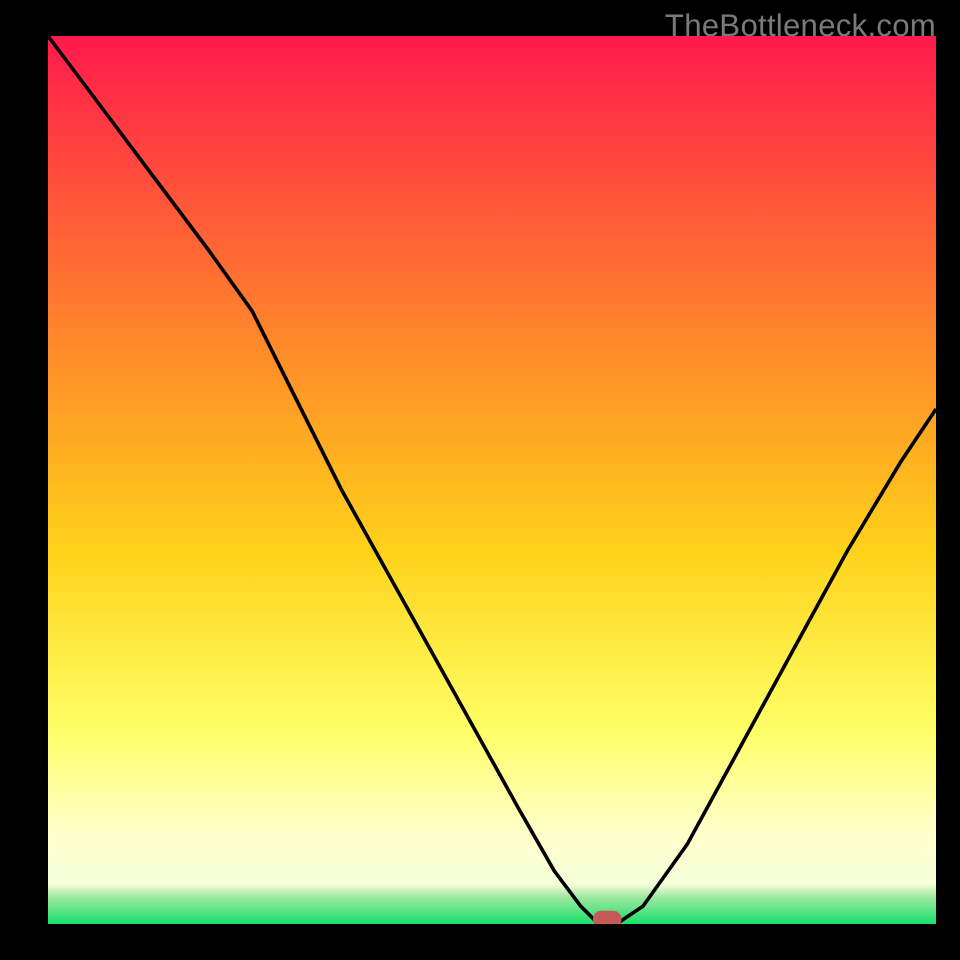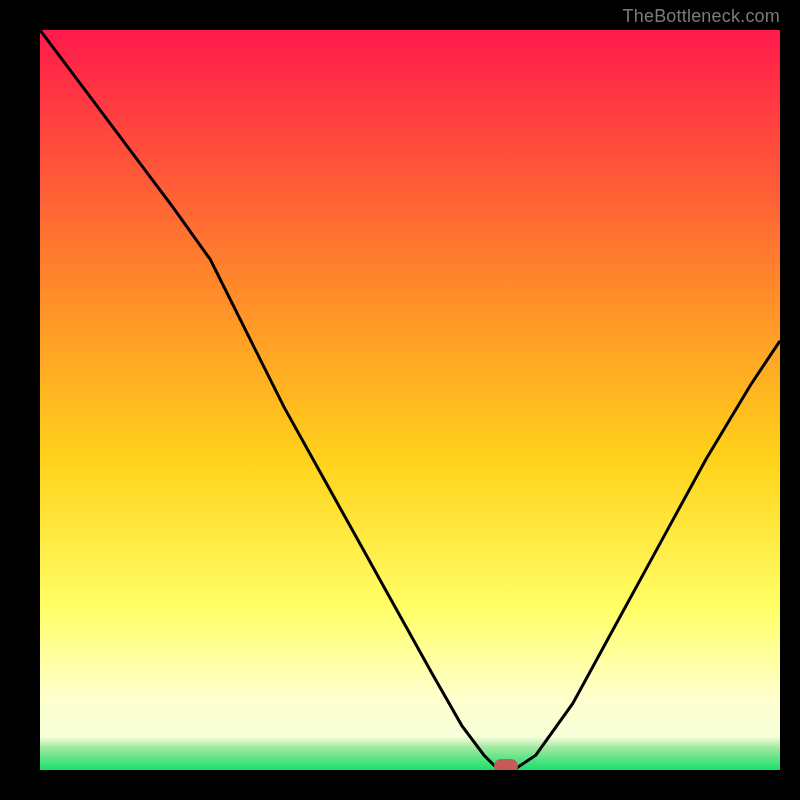--- a/index.html
+++ b/index.html
@@ -25,21 +25,21 @@
     top: 30px;
     width: 740px;
     height: 740px;
     overflow: hidden;
   }
   .attribution {
     position: absolute;
     top: 6px;
     right: 20px;
     color: #7a7a7a;
-    font-size: 18px;
+    font-size: 26px;
     font-weight: 500;
     letter-spacing: 0.2px;
   }
   .marker {
     position: absolute;
     width: 24px;
     height: 14px;
     border-radius: 7px;
     transform: translate(-50%, -50%);
   }

